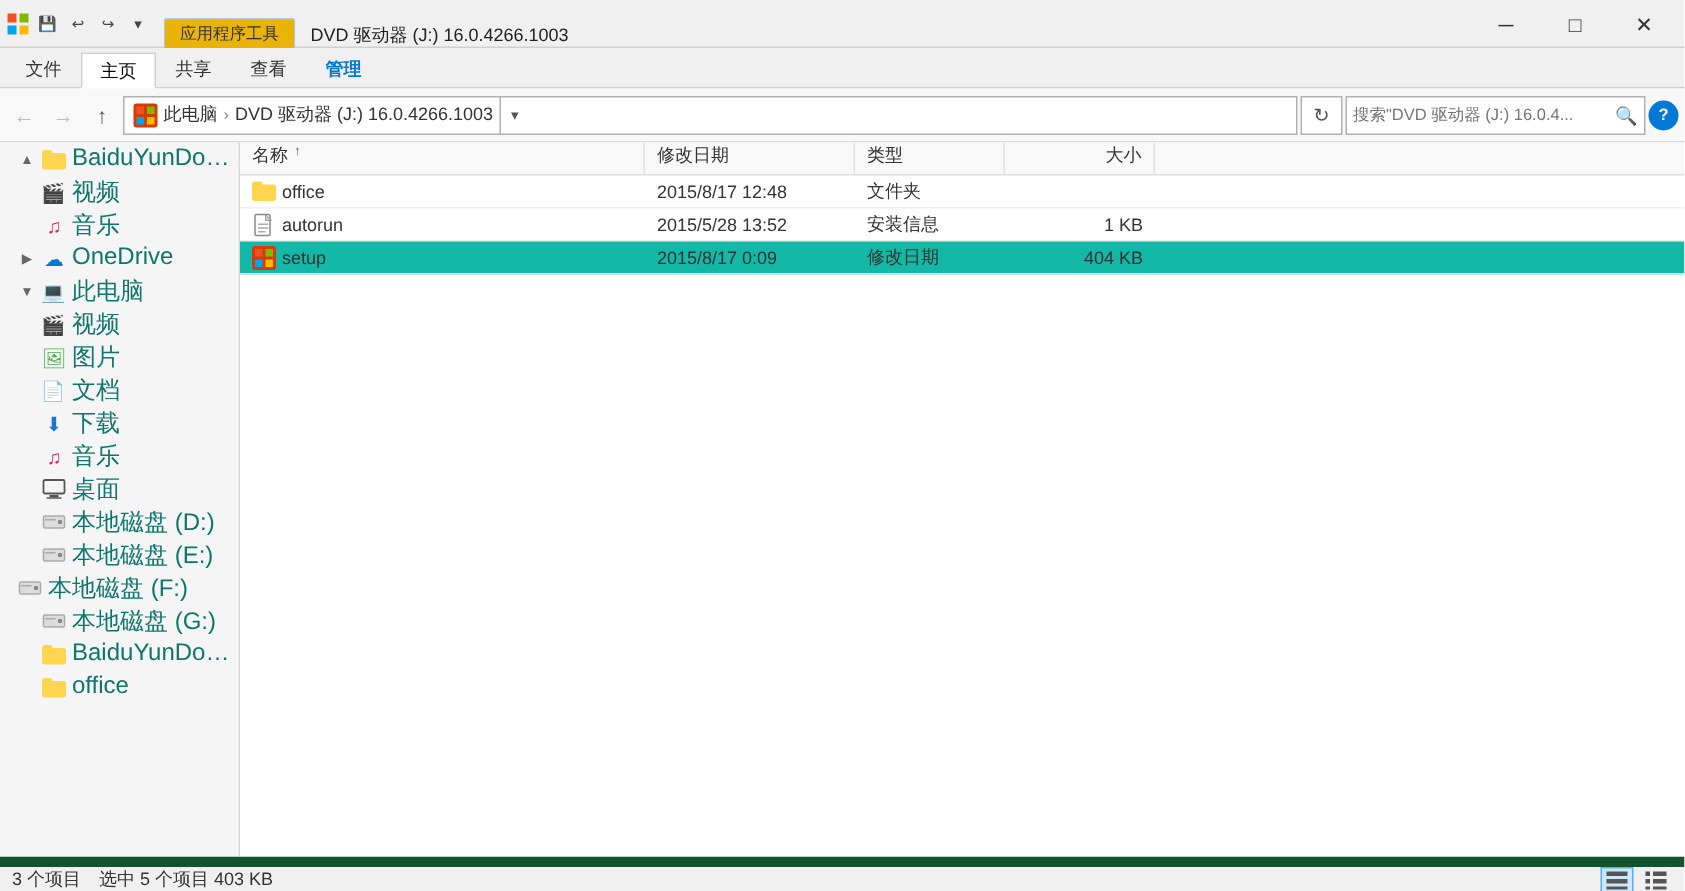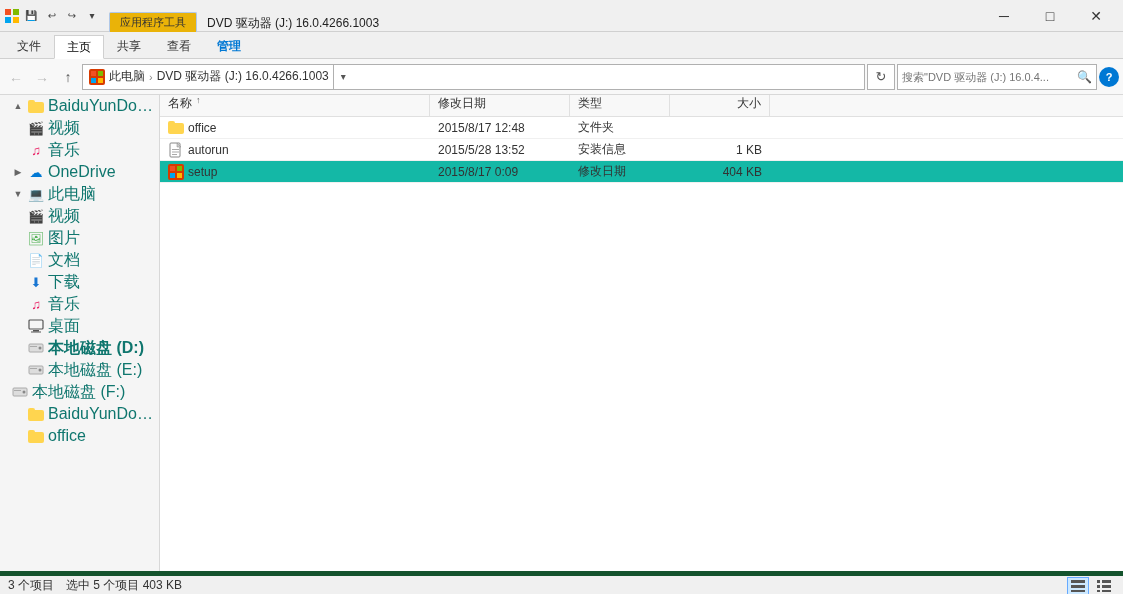--- a/index.html
+++ b/index.html
@@ -292,21 +292,21 @@
       background: #d83b01;
       display: flex; align-items: center; justify-content: center;
       color: #fff; font-size: 9px; font-weight: bold;
       border-radius: 2px; flex-shrink: 0;
     }
 
     
     .status-bar {
       height: 24px;
       background: #f0f0f0;
-      border-top: 5px solid #14532d;
+      border-top: 7px solid #14532d;
       display: flex;
       align-items: center;
       padding: 0 8px;
       gap: 12px;
     }
     .status-text {
       font-size: 12px;
       color: #333;
     }
     .status-right {
@@ -488,21 +488,21 @@
         <svg width="16" height="14" viewBox="0 0 16 14">
           <rect x="1" y="1" width="14" height="9" rx="1" fill="none" stroke="#555" stroke-width="1.2"></rect>
           <rect x="5" y="11" width="6" height="1.5" fill="#555"></rect>
           <rect x="3" y="12.5" width="10" height="1" fill="#555"></rect>
         </svg>
       </div>
       <span class="sidebar-item-label">桌面</span>
     </div>
 
 
-    <div class="sidebar-item" style="padding-left:28px;font-weight:bold;">
+    <div class="sidebar-item" style="padding-left:28px;">
       <div class="sidebar-icon">
         <svg width="16" height="14" viewBox="0 0 16 14">
           <rect x="1" y="3" width="14" height="8" rx="1" fill="#ddd" stroke="#aaa" stroke-width="1"></rect>
           <circle cx="12" cy="7" r="1.5" fill="#888"></circle>
           <rect x="2" y="5" width="7" height="1" fill="#aaa"></rect>
         </svg>
       </div>
       <span class="sidebar-item-label">本地磁盘 (D:)</span>
     </div>
 
@@ -521,20 +521,30 @@
       <div class="sidebar-icon">
         <svg width="16" height="14" viewBox="0 0 16 14">
           <rect x="1" y="3" width="14" height="8" rx="1" fill="#ddd" stroke="#aaa" stroke-width="1"></rect>
           <circle cx="12" cy="7" r="1.5" fill="#888"></circle>
           <rect x="2" y="5" width="7" height="1" fill="#aaa"></rect>
         </svg>
       </div>
       <span class="sidebar-item-label">本地磁盘 (F:)</span>
     </div>
 
+    <div class="sidebar-item" style="padding-left:28px;">
+      <div class="sidebar-icon">
+        <svg width="16" height="14" viewBox="0 0 16 14">
+          <rect x="1" y="3" width="14" height="8" rx="1" fill="#ddd" stroke="#aaa" stroke-width="1"></rect>
+          <circle cx="12" cy="7" r="1.5" fill="#888"></circle>
+          <rect x="2" y="5" width="7" height="1" fill="#aaa"></rect>
+        </svg>
+      </div>
+      <span class="sidebar-item-label">本地磁盘 (G:)</span>
+    </div>
 
 
     <div class="sidebar-item" style="padding-left:28px;">
       <div class="sidebar-icon">
         <div class="icon-folder yellow">
             <div class="icon-folder-tab"></div>
             <div class="icon-folder-body"></div>
           </div>
       </div>
       <span class="sidebar-item-label">BaiduYunDown</span>

